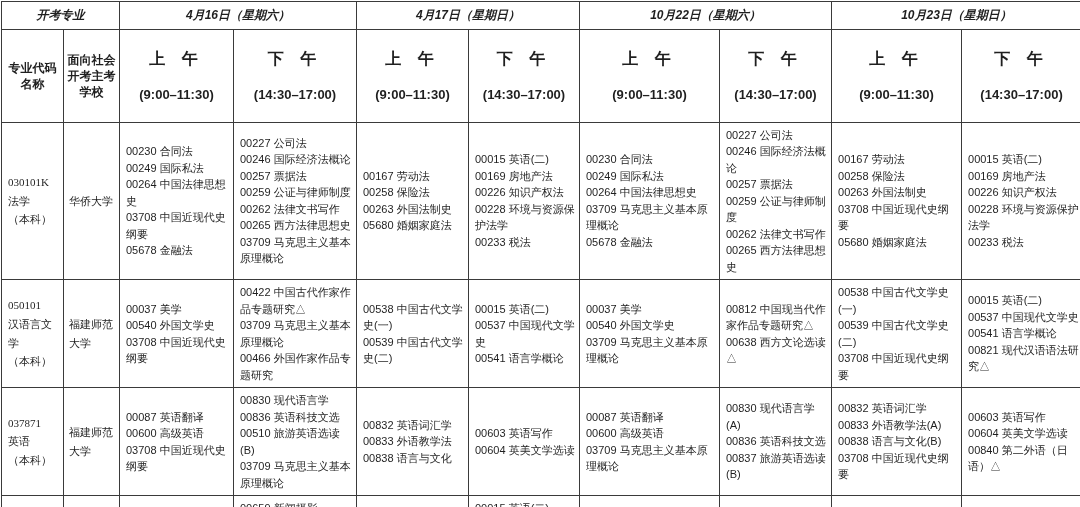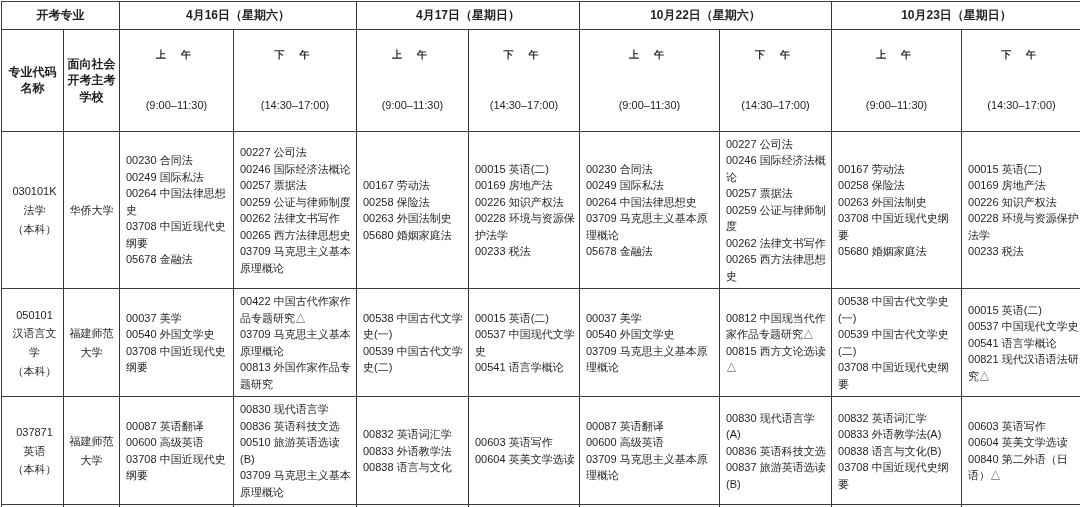--- a/index.html
+++ b/index.html
@@ -21,38 +21,38 @@
     white-space: pre-line;
     overflow: hidden;
   }
   thead th {
     font-weight: bold;
     text-align: center;
     font-size: 12px;
     line-height: 1.35;
     padding: 2px;
   }
-  .session-head .s-label { font-size: 10px; letter-spacing: 6px; }
-  .session-head .s-time  { font-size: 11px; letter-spacing: 0; font-weight: normal; margin-top: 20px; }
+  .session-head .s-label { font-size: 16px; letter-spacing: 6px; }
+  .session-head .s-time  { font-size: 13px; letter-spacing: 0; font-weight: bold; }
   td { font-size: 11px; line-height: 1.5; }
   .major-cell {
-    text-align: center;
+    text-align: left;
     padding: 4px 2px 4px 6px;
     line-height: 1.7;
+    font-family: Liberation Serif, serif;
   }
   .school-cell {
-    text-align: center;
     padding: 4px 5px;
     line-height: 1.7;
   }
   .course-cell {
     text-align: left;
     padding: 4px 2px 4px 6px;
   }
-  .r-dates  { height: 28px; }
+  .r-dates  { height: 28px; font-style: italic; }
   .r-sess   { height: 40px; }
   .r-law    { height: 130px; }
   .r-chin   { height: 92px; }
   .r-eng    { height: 70px; }
   .r-news   { height: 73px; }
 </style>
 </head>
 <body>
 
 <table>
@@ -168,31 +168,31 @@
     <tr class="r-chin">
       <td class="major-cell">050101
 汉语言文学
 （本科）</td>
       <td class="school-cell">福建师范大学</td>
       <td class="course-cell">00037 美学
 00540 外国文学史
 03708 中国近现代史纲要</td>
       <td class="course-cell">00422 中国古代作家作品专题研究△
 03709 马克思主义基本原理概论
-00813 外国作家作品专题研究</td>
+00466 外国作家作品专题研究</td>
       <td class="course-cell">00538 中国古代文学史(一)
 00539 中国古代文学史(二)</td>
       <td class="course-cell">00015 英语(二)
 00537 中国现代文学史
 00541 语言学概论</td>
       <td class="course-cell">00037 美学
 00540 外国文学史
 03709 马克思主义基本原理概论</td>
       <td class="course-cell">00812 中国现当代作家作品专题研究△
-00815 西方文论选读△</td>
+00638 西方文论选读△</td>
       <td class="course-cell">00538 中国古代文学史(一)
 00539 中国古代文学史(二)
 03708 中国近现代史纲要</td>
       <td class="course-cell">00015 英语(二)
 00537 中国现代文学史
 00541 语言学概论
 00821 现代汉语语法研究△</td>
     </tr>
     <tr class="r-eng">
       <td class="major-cell">037871

